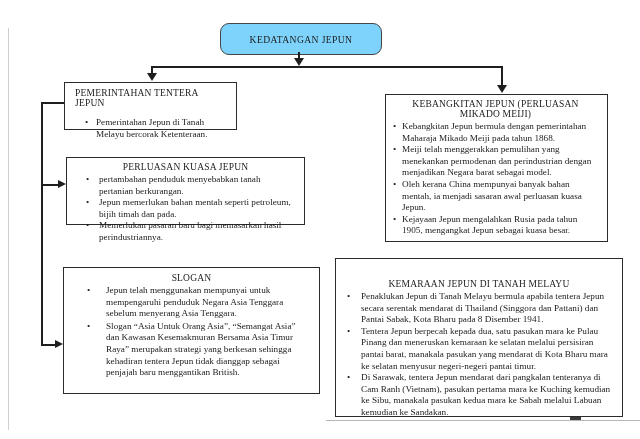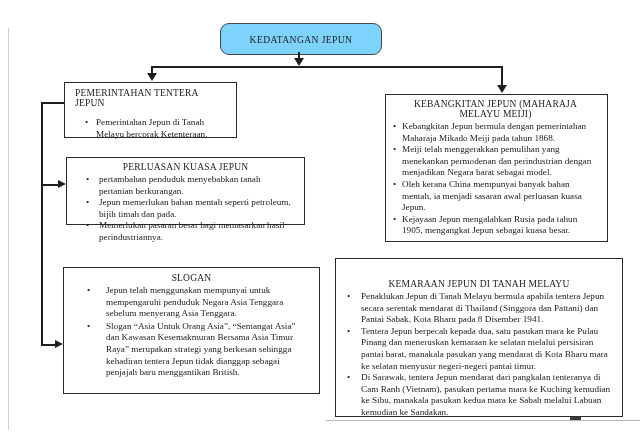--- a/index.html
+++ b/index.html
@@ -47,21 +47,21 @@
   .a-perluasan{left:58px;top:180px;}
   .a-slogan{left:55px;top:340px;}
 
   
   .dbox{position:absolute;background:#fff;border:1.4px solid #2b2b2b;box-sizing:border-box;}
   .dbox .box-title{font-size:9.5px;text-align:center;letter-spacing:0.2px;margin:0 0 2px 0;}
   .dbox ul{list-style:none;margin:0;padding:0;font-size:9.2px;line-height:11.6px;}
   .dbox li{position:relative;}
   .dbox li::before{content:"\2022";position:absolute;top:0;}
 
-  .box-pem{left:64px;top:82px;width:173px;height:56px;padding:5px 8px;border-width:1.6px;}
+  .box-pem{left:64px;top:82px;width:173px;height:48px;padding:5px 8px;border-width:1.6px;}
   .box-pem .box-title{text-align:left;padding-left:2px;margin-bottom:9px;}
   .box-pem li{padding-left:23px;}
   .box-pem li::before{left:12px;}
 
   .box-per{left:66px;top:157px;width:239px;height:68px;padding:4px 8px;}
   .box-per li{padding-left:24px;}
   .box-per li::before{left:11px;}
 
   .box-slo{left:63px;top:267px;width:257px;height:127px;padding:5px 10px;}
   .box-slo .box-title{margin-bottom:2px;}
@@ -109,34 +109,34 @@
     <ul>
       <li>Pemerintahan Jepun di Tanah Melayu bercorak Ketenteraan.</li>
     </ul>
   </div>
 
   <div class="dbox box-per">
     <div class="box-title">PERLUASAN KUASA JEPUN</div>
     <ul>
       <li>pertambahan penduduk menyebabkan tanah pertanian berkurangan.</li>
       <li>Jepun memerlukan bahan mentah seperti petroleum, bijih timah dan pada.</li>
-      <li>Memerlukan pasaran besar bagi memasarkan hasil perindustriannya.</li>
+      <li>Memerlukan pasaran baru bagi memasarkan hasil perindustriannya.</li>
     </ul>
   </div>
 
   <div class="dbox box-slo">
     <div class="box-title">SLOGAN</div>
     <ul>
       <li>Jepun telah menggunakan mempunyai untuk mempengaruhi penduduk Negara Asia Tenggara sebelum menyerang Asia Tenggara.</li>
       <li>Slogan “Asia Untuk Orang Asia”, “Semangat Asia” dan Kawasan Kesemakmuran Bersama Asia Timur Raya” merupakan strategi yang berkesan sehingga kehadiran tentera Jepun tidak dianggap sebagai penjajah baru menggantikan British.</li>
     </ul>
   </div>
 
   <div class="dbox box-keb">
-    <div class="box-title">KEBANGKITAN JEPUN (MAHARAJA MELAYU MEIJI)</div>
+    <div class="box-title">KEBANGKITAN JEPUN (PERLUASAN MIKADO MEIJI)</div>
     <ul>
       <li>Kebangkitan Jepun bermula dengan pemerintahan Maharaja Mikado Meiji pada tahun 1868.</li>
       <li>Meiji telah menggerakkan pemulihan yang menekankan permodenan dan perindustrian dengan menjadikan Negara barat sebagai model.</li>
       <li>Oleh kerana China mempunyai banyak bahan mentah, ia menjadi sasaran awal perluasan kuasa Jepun.</li>
       <li>Kejayaan Jepun mengalahkan Rusia pada tahun 1905, mengangkat Jepun sebagai kuasa besar.</li>
     </ul>
   </div>
 
   <div class="dbox box-kem">
     <div class="box-title">KEMARAAN JEPUN DI TANAH MELAYU</div>

